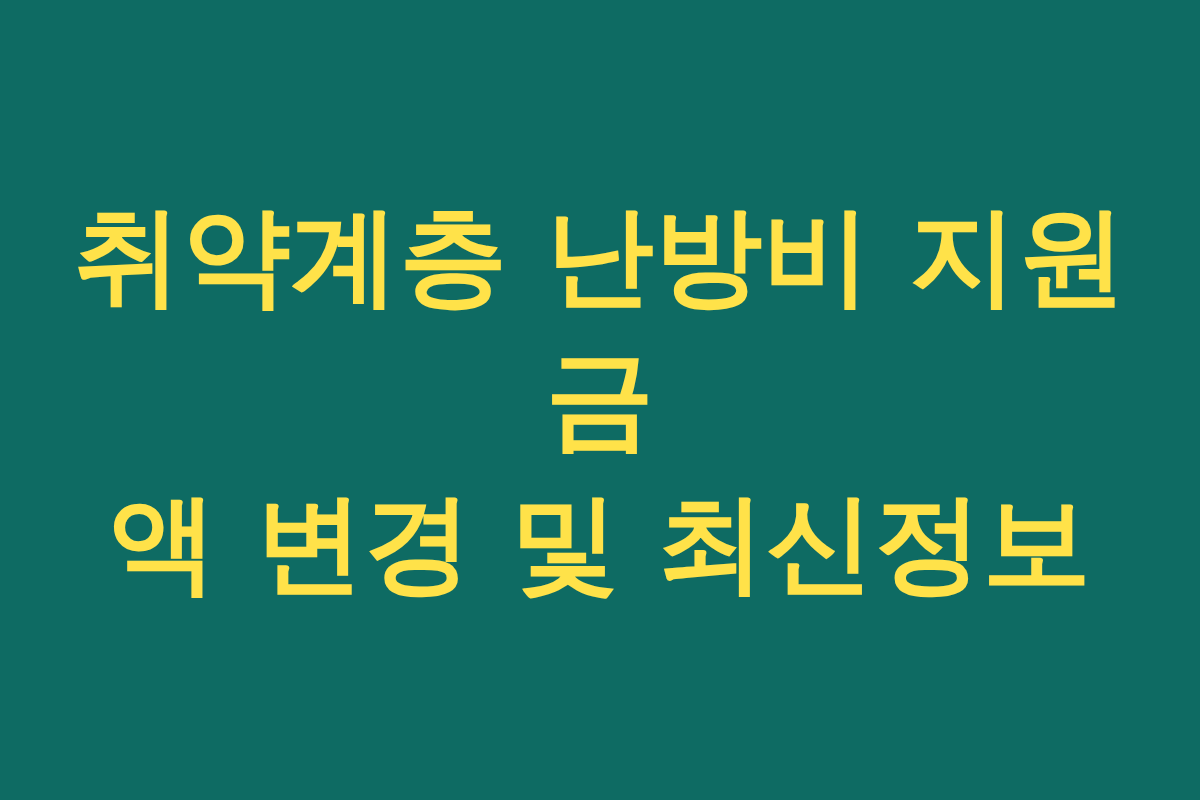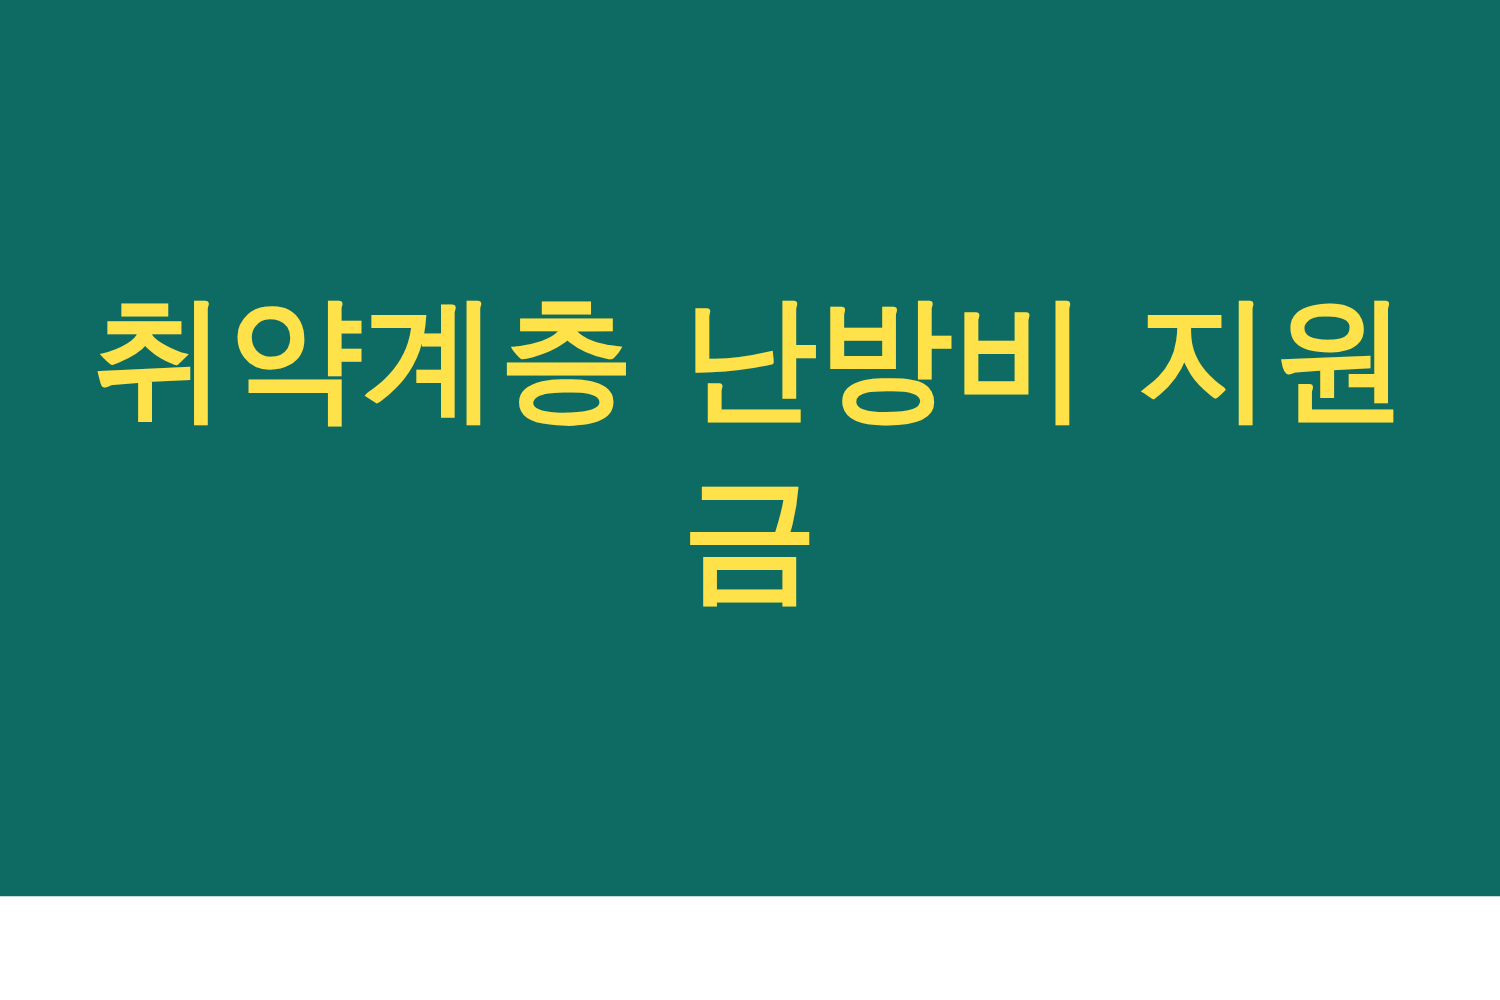--- a/index.html
+++ b/index.html
@@ -10,21 +10,21 @@
   body {
     width: 1200px;
     height: 800px;
     overflow: hidden;
     font-family: "Liberation Sans", sans-serif;
   }
 
   #banner {
     position: relative;
     width: 1200px;
-    height: 717px;
+    height: 800px;
     background-color: #0e6b63;
     display: flex;
     align-items: center;
     justify-content: center;
     box-sizing: border-box;
   }
 
   #headline {
     width: 1060px;
     margin: 0;
@@ -47,15 +47,16 @@
     display: block;
   }
 </style>
 </head>
 <body>
 
 <div id="banner" style="background-color: rgb(14, 107, 99);">
 
   <h1 id="headline" style="color: rgb(255, 226, 73);">
     <span class="line">취약계층 난방비 지원 금</span>
+    <span class="line">액 변경 및 최신정보</span>
   </h1>
 
 </div>
 
 </body></html>

